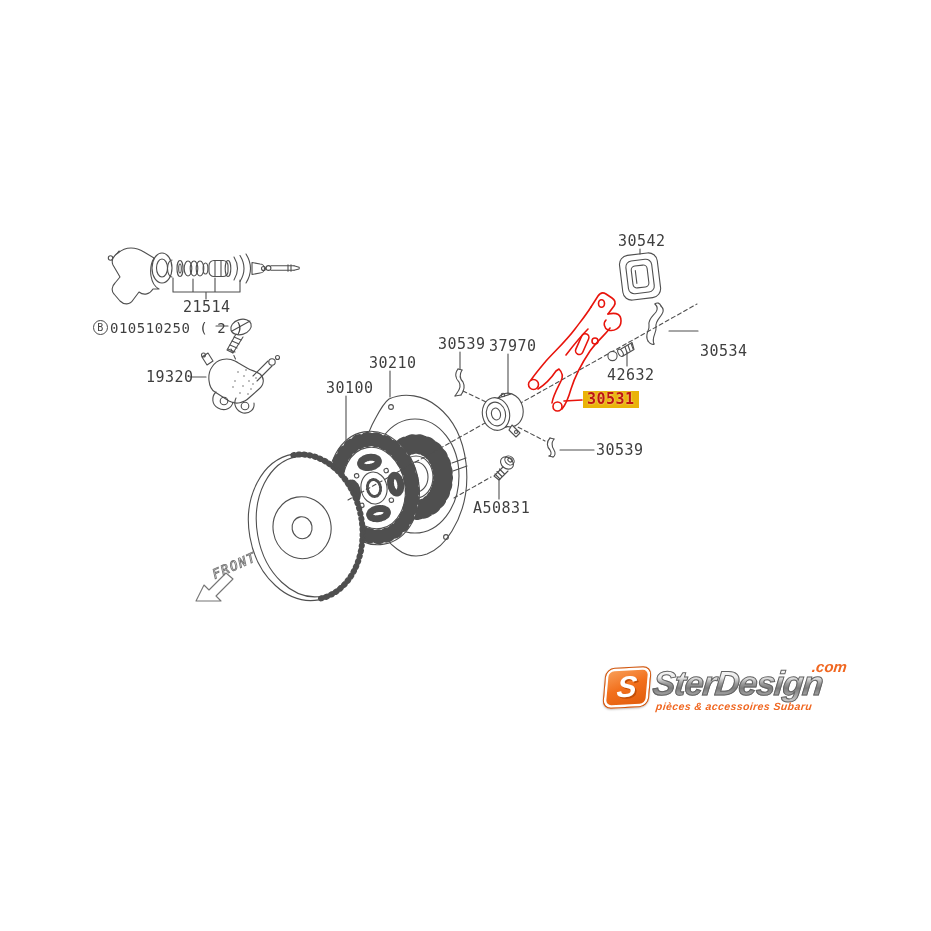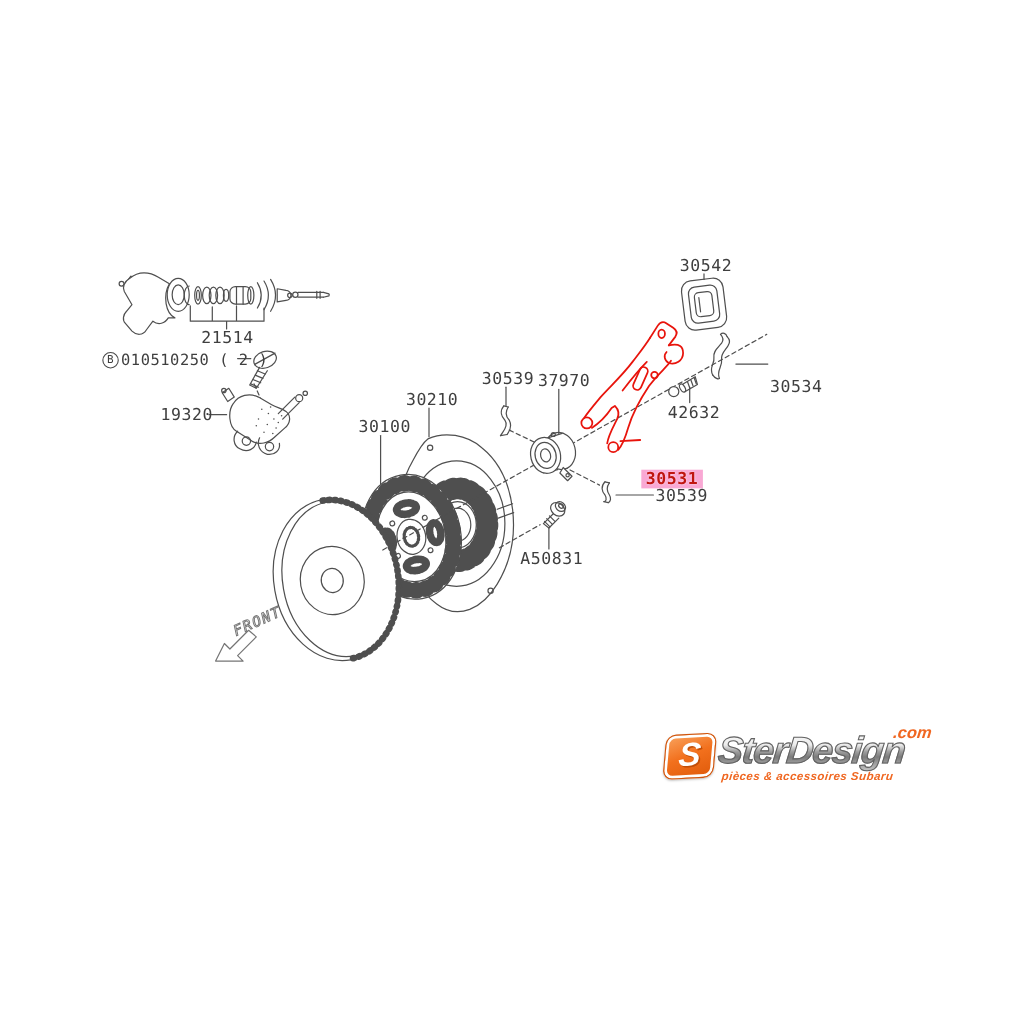--- a/index.html
+++ b/index.html
@@ -6,22 +6,22 @@
   body{width:931px;height:931px;position:relative;overflow:hidden;
        font-family:"DejaVu Sans Mono",monospace;}
   .stage{position:absolute;inset:0;}
   svg.art{position:absolute;left:0;top:0;}
   .lbl{position:absolute;font-size:15px;color:#3f3f3f;letter-spacing:.5px;
        white-space:nowrap;line-height:1;}
   .lbl-bolt{font-size:14px;display:flex;align-items:center;}
   .b-circle{display:inline-block;width:13px;height:13px;border:1.2px solid #4a4a4a;
        border-radius:50%;font-size:10px;line-height:13px;text-align:center;
        margin-right:2px;color:#3f3f3f;}
-  .red-lbl{background:#f9a8d4;color:#c01510;font-weight:bold;padding:1px 4px;
-       text-shadow:0 0 2px rgba(255,255,255,.75);margin-top:36px;}
+  .red-lbl{background:#eab308;color:#c01510;font-weight:bold;padding:1px 4px;
+       text-shadow:0 0 2px rgba(255,255,255,.75);}
   .front-txt{position:absolute;left:211px;top:558px;font-size:13px;letter-spacing:1.5px;
        font-style:italic;color:#8a8a8a;transform:rotate(-24deg);}
   @supports (-webkit-text-stroke: 1px #000){
     .front-txt{color:transparent;-webkit-text-stroke:.9px #757575;}
   }
   
   .logo{position:absolute;left:596px;top:655px;width:290px;height:70px;}
   .logo-icon{position:absolute;left:8px;top:12px;width:44px;height:39px;
        border-radius:9px;transform:skewX(-8deg) rotate(-3deg);
        background:linear-gradient(160deg,#f9a45f 0%,#f2701d 48%,#df5a0a 100%);

